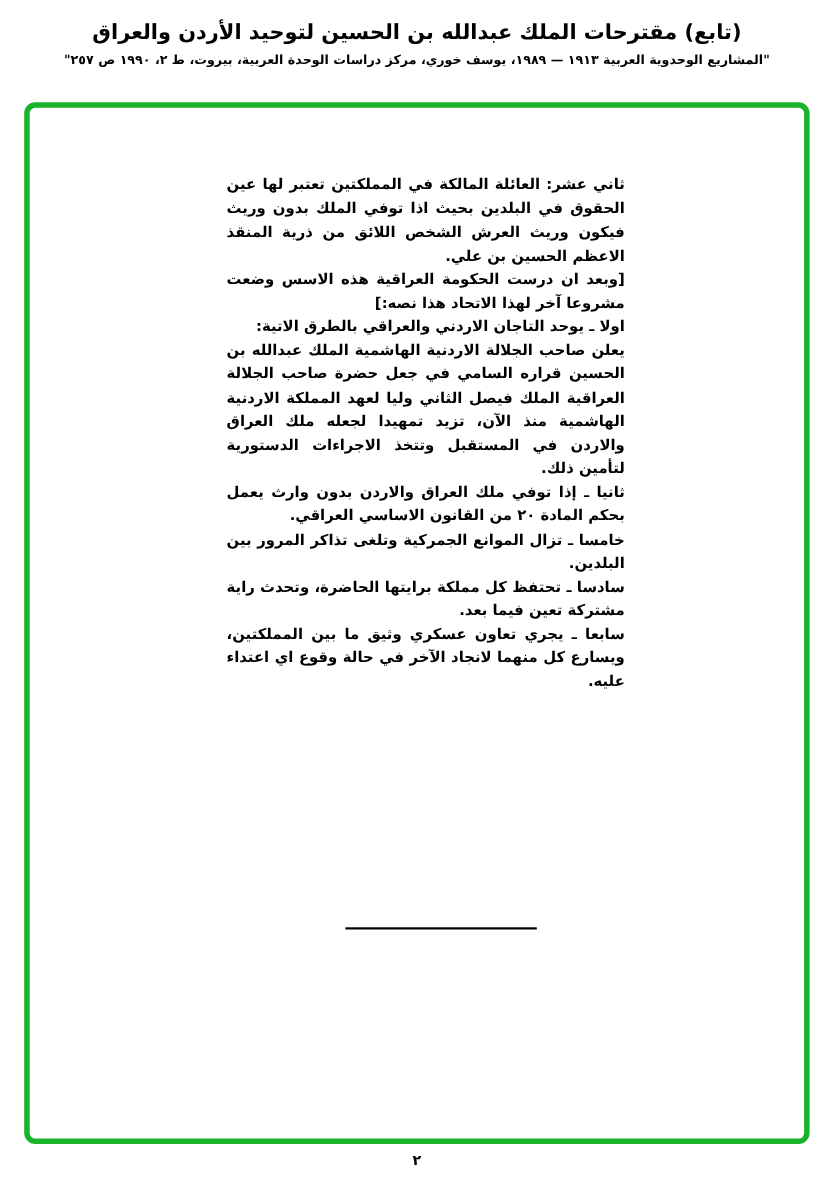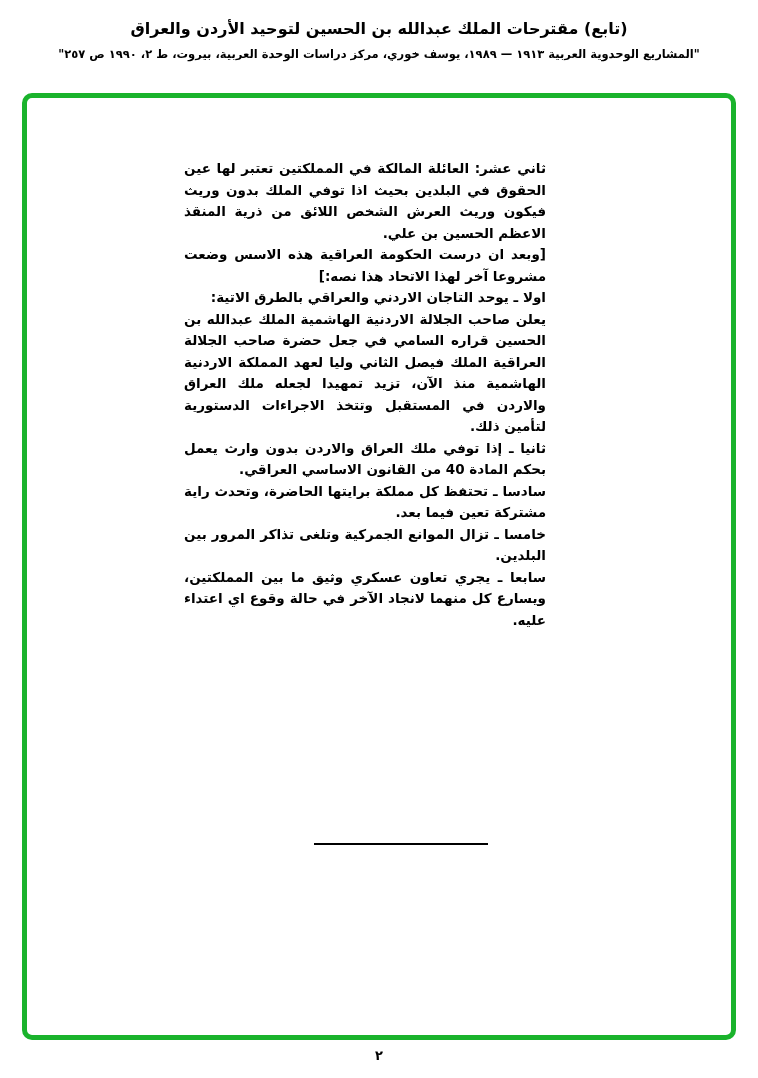--- a/index.html
+++ b/index.html
@@ -18,21 +18,21 @@
   }
   .header {
     position: absolute;
     top: 18px;
     left: 0;
     width: 758px;
     text-align: center;
     direction: rtl;
   }
   .header-title {
-    font-size: 16px;
+    font-size: 19px;
     font-weight: bold;
     line-height: 22px;
   }
   .header-source {
     margin-top: 6px;
     font-size: 11.5px;
     font-weight: bold;
     line-height: 16px;
   }
   .content-frame {
@@ -41,21 +41,21 @@
     top: 93px;
     width: 714px;
     height: 947px;
     box-sizing: border-box;
     border: 5px solid #1ab32c;
     border-radius: 10px;
     background: #ffffff;
   }
   .body-text {
     position: absolute;
-    left: 184px;
+    left: 206px;
     top: 158px;
     width: 362px;
     direction: rtl;
     text-align: justify;
     font-weight: bold;
     font-size: 13.5px;
     line-height: 21.5px;
   }
   .body-text p {
     margin: 0;
@@ -89,23 +89,23 @@
     <div class="header-source">"المشاريع الوحدوية العربية ١٩١٣ — ١٩٨٩، يوسف خوري، مركز دراسات الوحدة العربية، بيروت، ط ٢، ١٩٩٠ ص ٢٥٧"</div>
   </div>
 
   <div class="content-frame"></div>
 
   <div class="body-text">
     <p>ثاني عشر: العائلة المالكة في المملكتين تعتبر لها عين الحقوق في البلدين بحيث اذا توفي الملك بدون وريث فيكون وريث العرش الشخص اللائق من ذرية المنقذ الاعظم الحسين بن علي.</p>
     <p>[وبعد ان درست الحكومة العراقية هذه الاسس وضعت مشروعا آخر لهذا الاتحاد هذا نصه:]</p>
     <p>اولا ـ يوحد التاجان الاردني والعراقي بالطرق الاتية:</p>
     <p>يعلن صاحب الجلالة الاردنية الهاشمية الملك عبدالله بن الحسين قراره السامي في جعل حضرة صاحب الجلالة العراقية الملك فيصل الثاني وليا لعهد المملكة الاردنية الهاشمية منذ الآن، تزيد تمهيدا لجعله ملك العراق والاردن في المستقبل وتتخذ الاجراءات الدستورية لتأمين ذلك.</p>
-    <p>ثانيا ـ إذا توفي ملك العراق والاردن بدون وارث يعمل بحكم المادة 40 من القانون الاساسي العراقي.</p>
+    <p>ثانيا ـ إذا توفي ملك العراق والاردن بدون وارث يعمل بحكم المادة ٢٠ من القانون الاساسي العراقي.</p>
+    <p>خامسا ـ تزال الموانع الجمركية وتلغى تذاكر المرور بين البلدين.</p>
     <p>سادسا ـ تحتفظ كل مملكة برايتها الحاضرة، وتحدث راية مشتركة تعين فيما بعد.</p>
-    <p>خامسا ـ تزال الموانع الجمركية وتلغى تذاكر المرور بين البلدين.</p>
     <p>سابعا ـ يجري تعاون عسكري وثيق ما بين المملكتين، ويسارع كل منهما لانجاد الآخر في حالة وقوع اي اعتداء عليه.</p>
   </div>
 
   <div class="footnote-rule"></div>
 
   <div class="page-number">٢</div>
 
 </div>
 
 </body></html>

